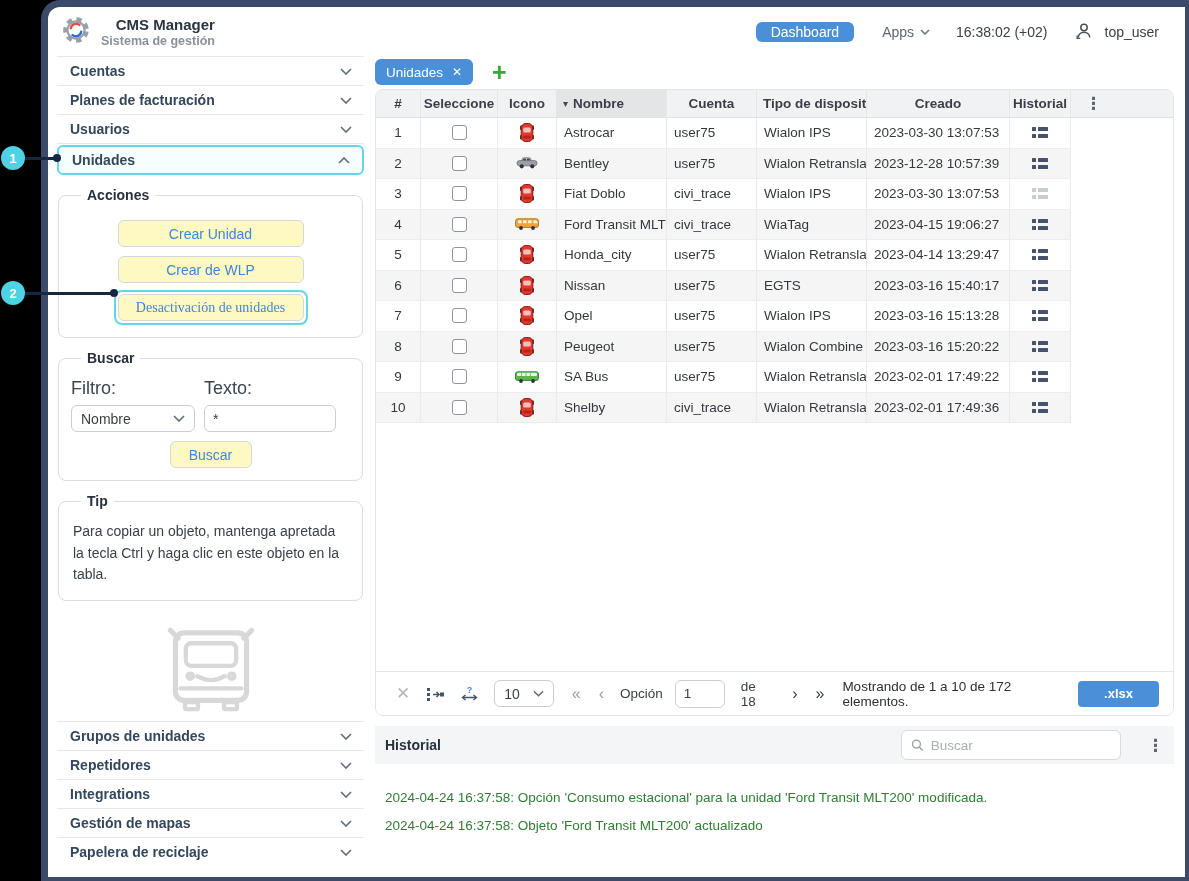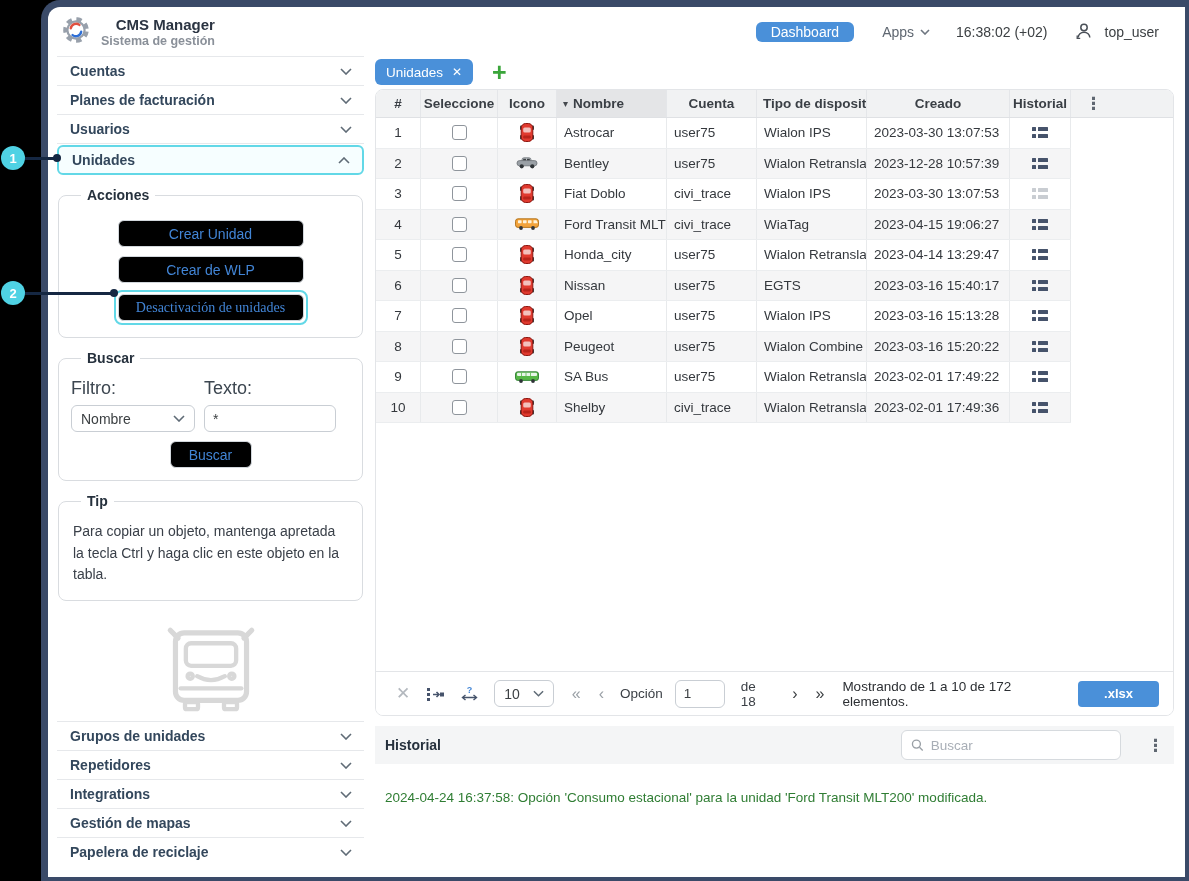--- a/index.html
+++ b/index.html
@@ -53,21 +53,21 @@
     padding:0 12px 0 13px; border:2px solid #62d8e7; border-radius:6px; background:#f6feff;
     font-size:14px; font-weight:bold; color:#33475c; cursor:pointer;
   }
   fieldset{
     border:1px solid #d9dce0; border-radius:8px; margin:12px 1px 0 1px;
     padding:8px 12px 12px 12px;
   }
   legend{ font-size:14px; font-weight:bold; color:#26313d; padding:0 6px; margin-left:10px; }
   .act-btn{
     display:block; margin:9px auto 0 auto; width:186px; height:27px;
-    background:#000000; border:1px solid #d2d7dc; border-radius:6px;
+    background:#fef9c3; border:1px solid #d2d7dc; border-radius:6px;
     color:#4285d6; font-size:14px; cursor:pointer;
     font-family:"Liberation Sans","DejaVu Sans",sans-serif;
   }
   .act-hl{ width:194px; margin:7px auto 0 auto; padding:2px; border:2px solid #62d8e7; border-radius:8px; }
   .act-hl .act-btn{ margin:0; width:100%;font-family:Liberation Serif, serif; }
   .search-grid{ display:grid; grid-template-columns:124px 132px; column-gap:9px; margin-top:4px;}
   .fld-label{ font-size:18px; color:#3c4650; margin-bottom:6px; }
   .fakesel{
     height:27px; border:1px solid #c9ced4; border-radius:6px; background:#fff;
     display:flex; align-items:center; justify-content:space-between; padding:0 9px;
@@ -707,15 +707,16 @@
           <path d="M9.4,9.4 L13,13" stroke="#9aa0a6" stroke-width="1.5"></path>
         </svg>
         <input placeholder="Buscar" style="">
       </div>
       <span class="dots">⋮</span>
     </div>
 
     <div class="hist-log">
   <div class="log-line">2024-04-24 16:37:58: Opción 'Consumo estacional' para la unidad 'Ford Transit MLT200' modificada.</div>
 
+  <div class="log-line">2024-04-24 16:37:58: Objeto 'Ford Transit MLT200' actualizado</div>
 </div>
   </div>
 </div>
 
 </body></html>

